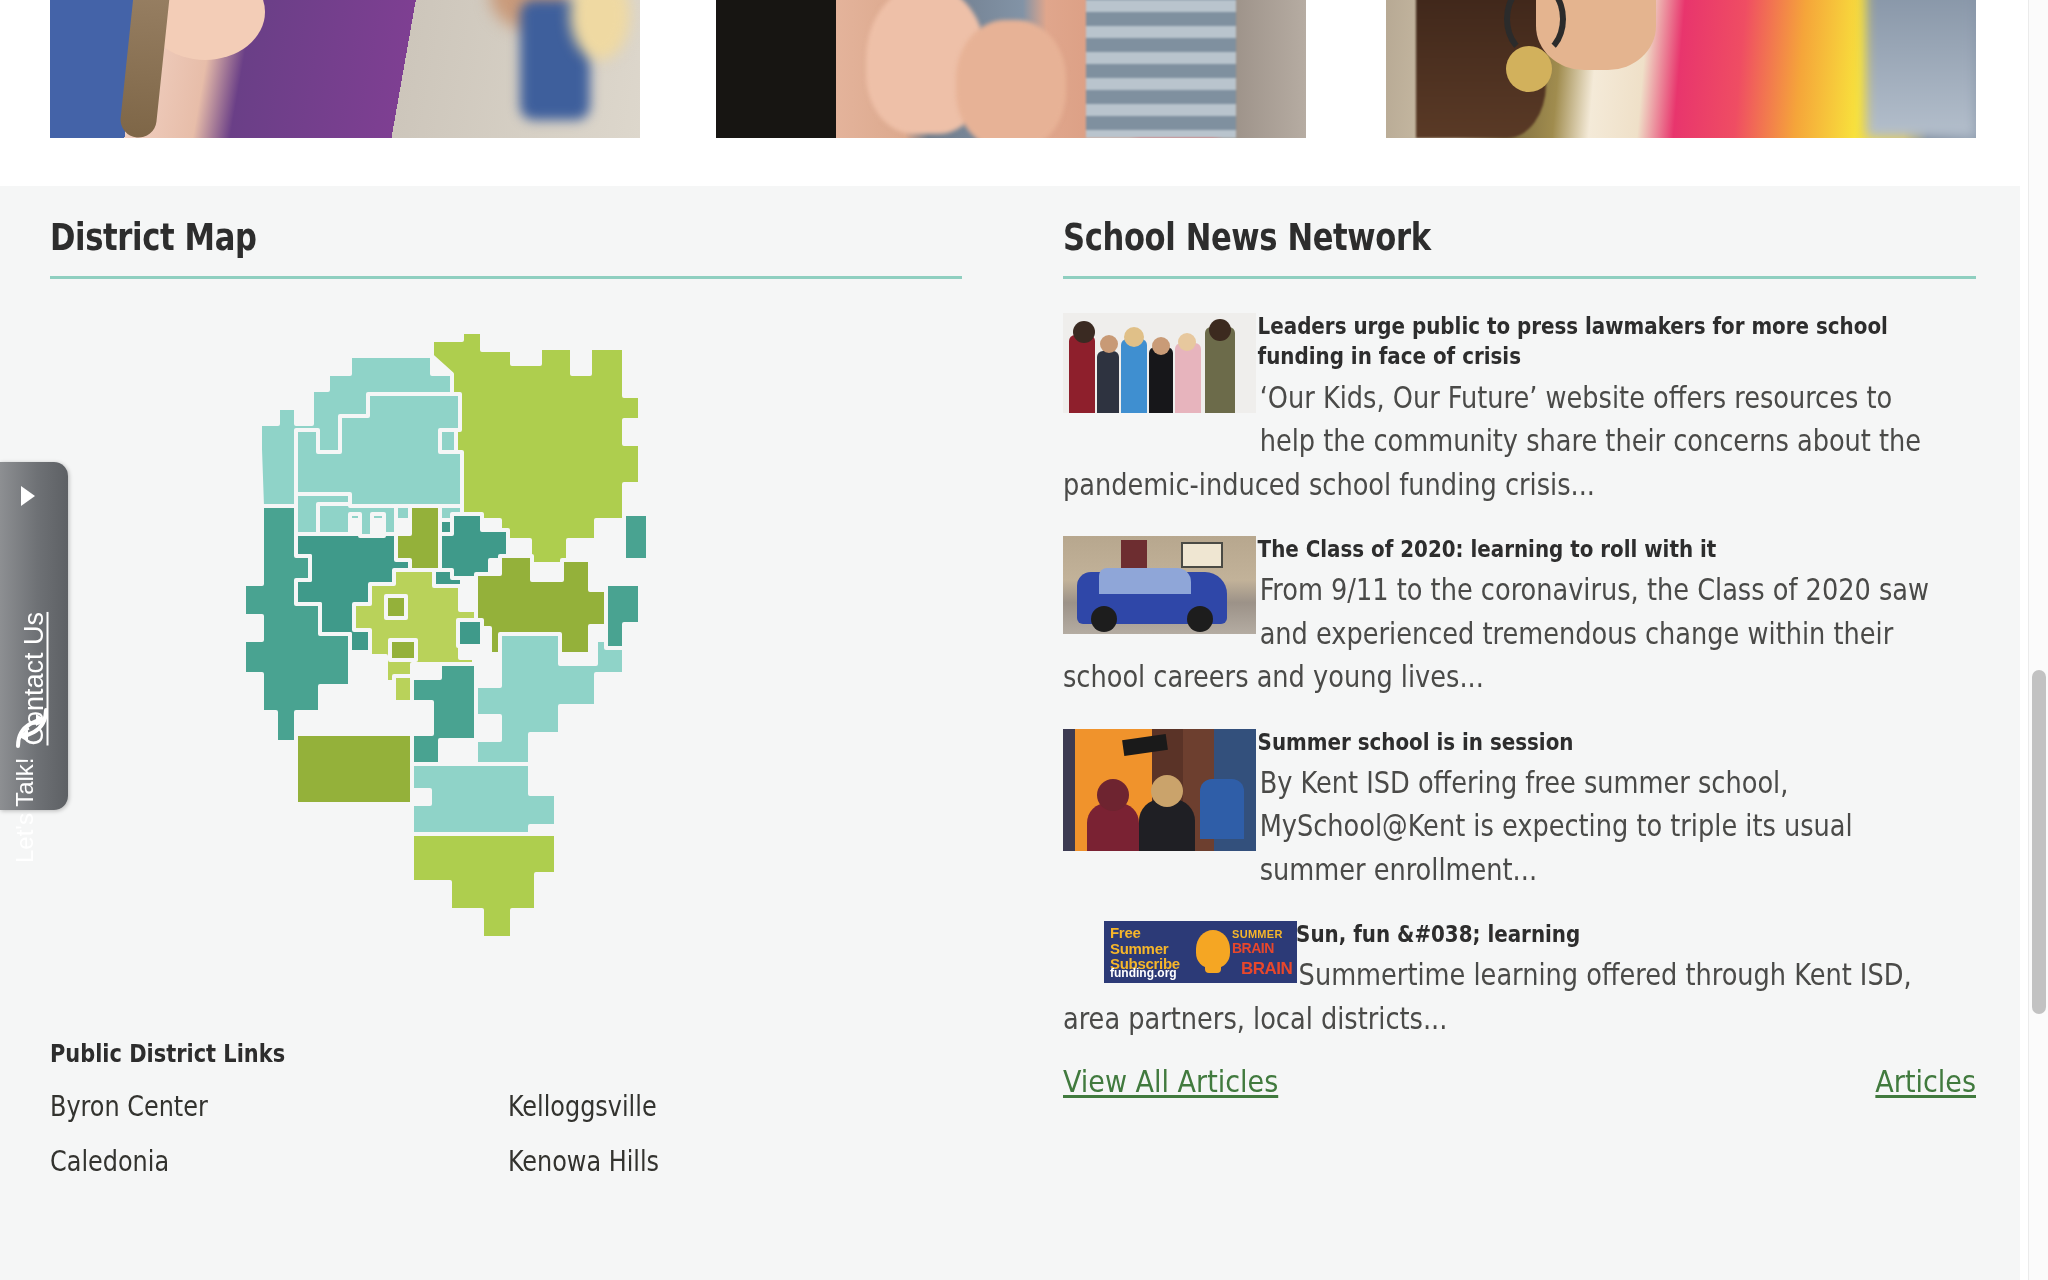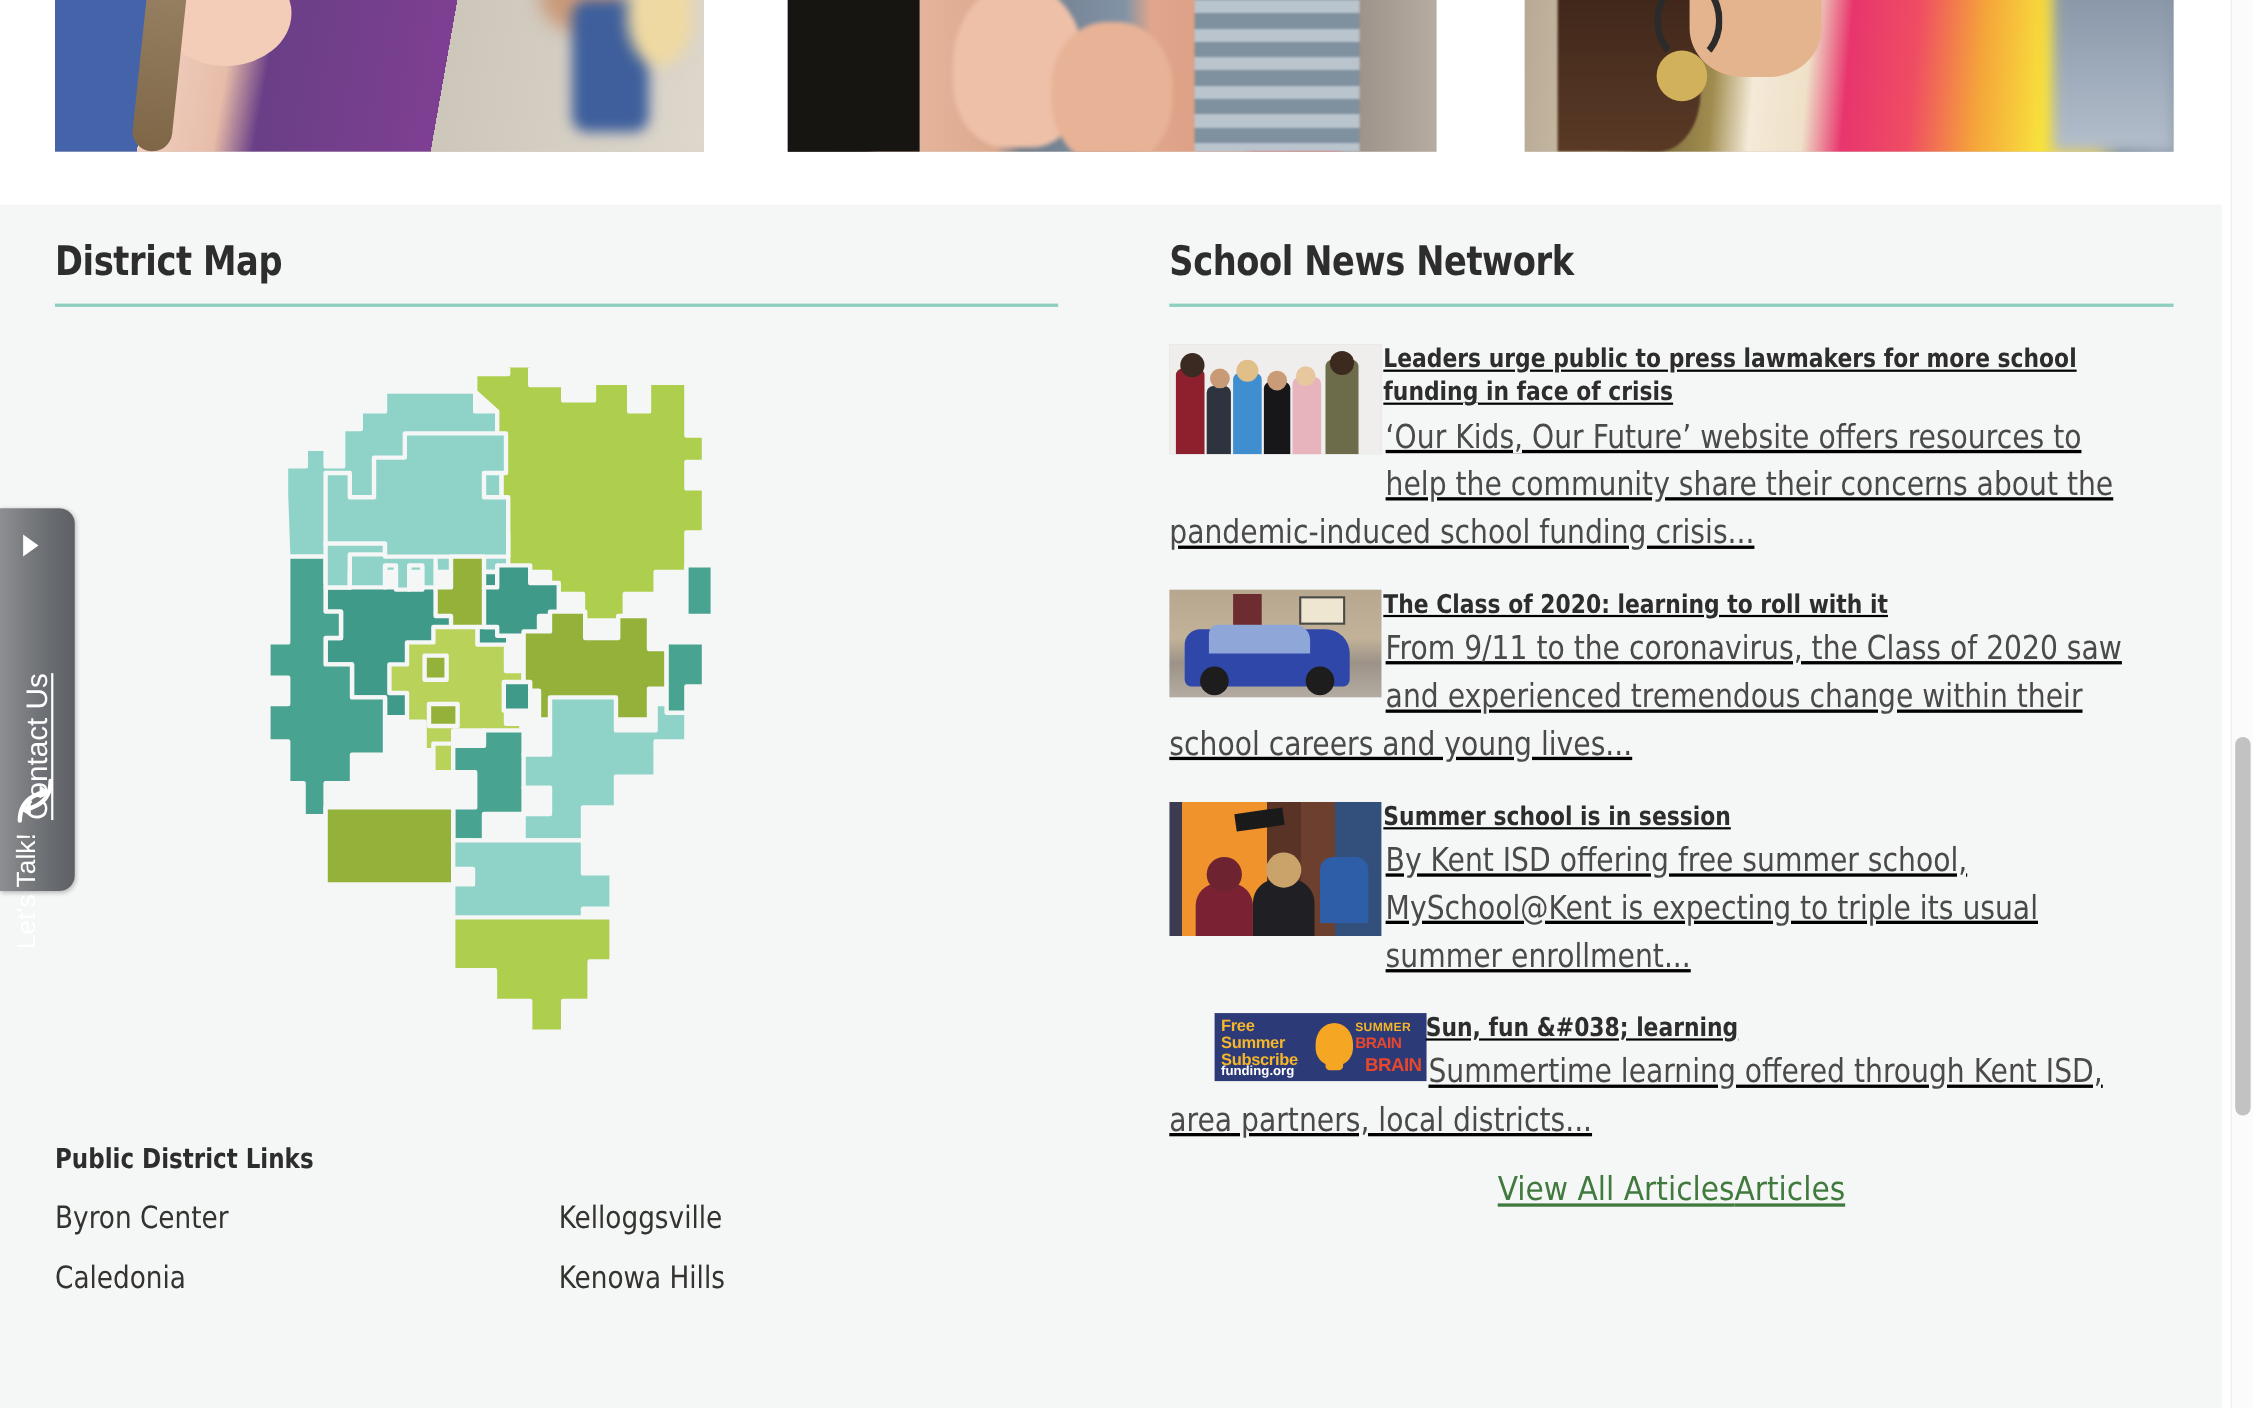--- a/index.html
+++ b/index.html
@@ -120,21 +120,21 @@
     row-gap: 22px;
     font-family: "Liberation Sans Narrow", "DejaVu Sans Condensed", "Liberation Sans", sans-serif;
     font-size: 28px;
     color: #33332f;
     transform: scaleX(0.95);
     transform-origin: left top;
   }
   .links-grid a { color:#33332f; text-decoration:none; }
 
   
-  .news-list { padding-top: 26px; text-decoration: underline; }
+  .news-list { padding-top: 26px; }
 
   .news-item { margin-bottom: 22px; }
   .news-item::after { content:""; display:block; clear:both; }
 
   .news-thumb {
     float: left;
     width: 193px;
     height: 0;
     margin: 8px 14px 6px 0;
     overflow: hidden;
@@ -162,21 +162,21 @@
     color: #4a4a48;
     line-height: 1.45;
     margin-top: 4px;
     transform: scaleX(0.95);
     transform-origin: left top;
   }
 
   .news-footer {
     margin-top: 24px;
     display: flex;
-    justify-content: center;
+    justify-content: space-between;
     font-family: "Liberation Sans Narrow", "DejaVu Sans Condensed", "Liberation Sans", sans-serif;
     font-size: 30px;
   }
   .news-footer a {
     color: #417a3e;
     text-decoration: underline;
     text-underline-offset: 3px;
   }
 
   

